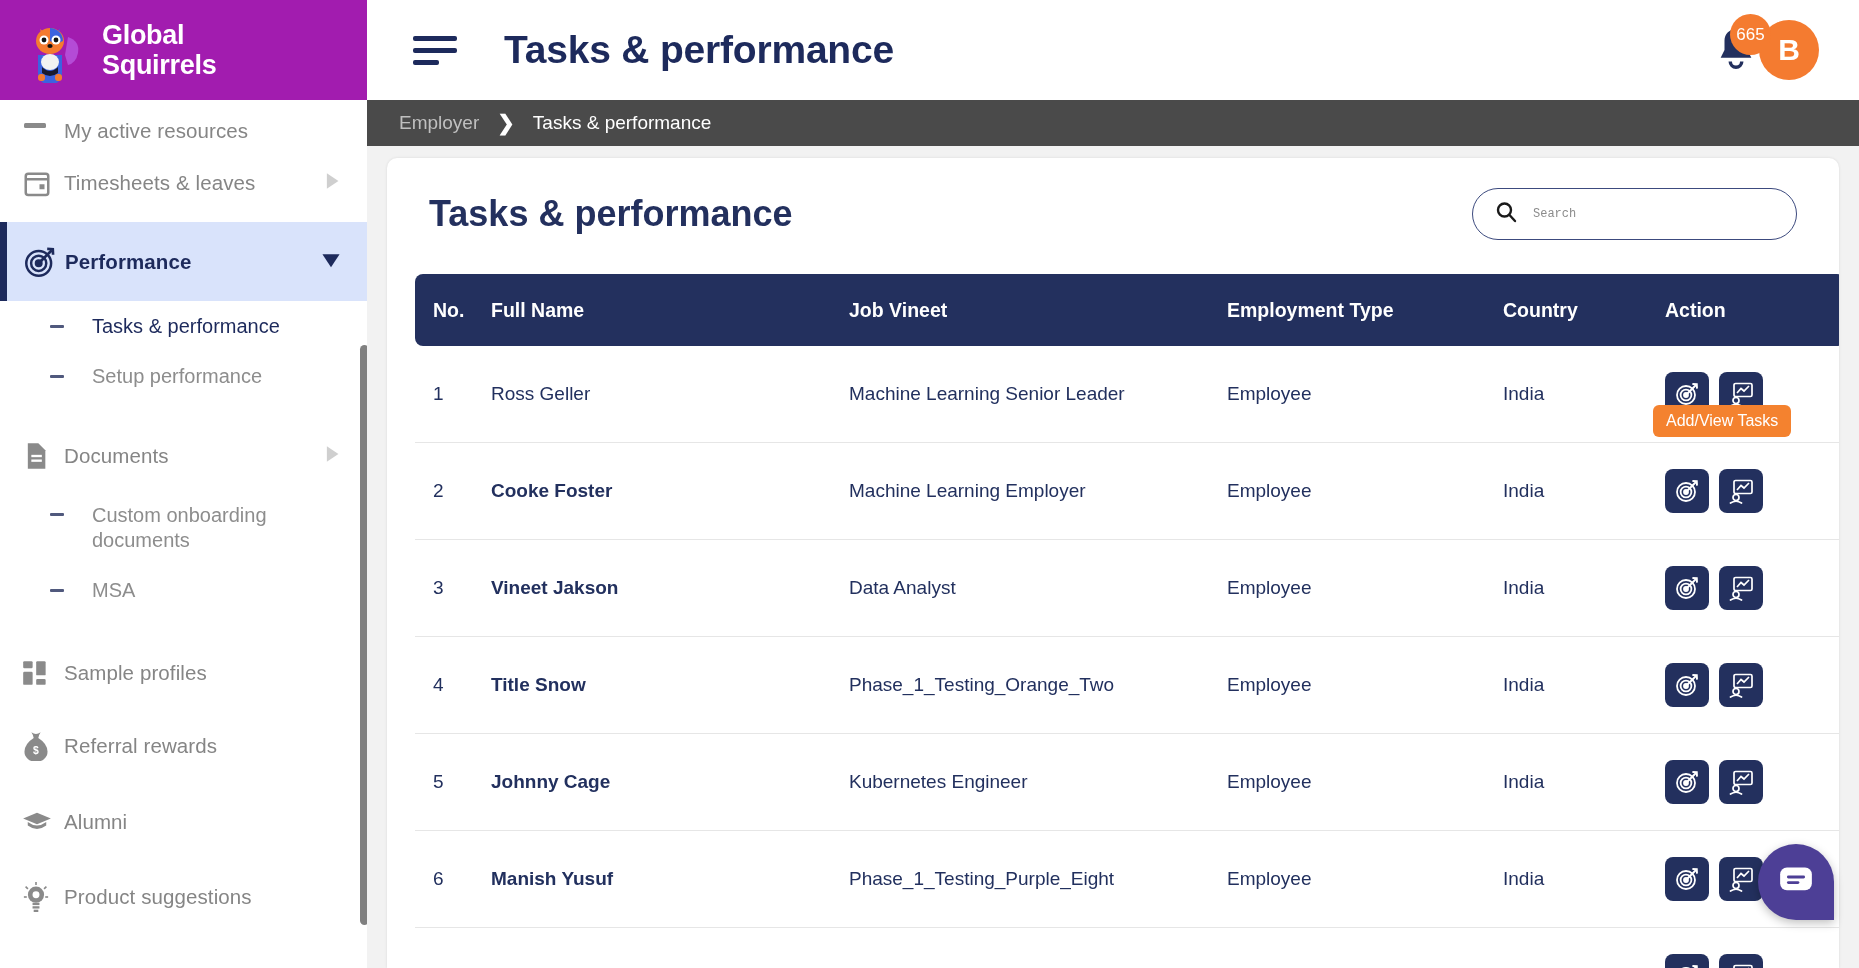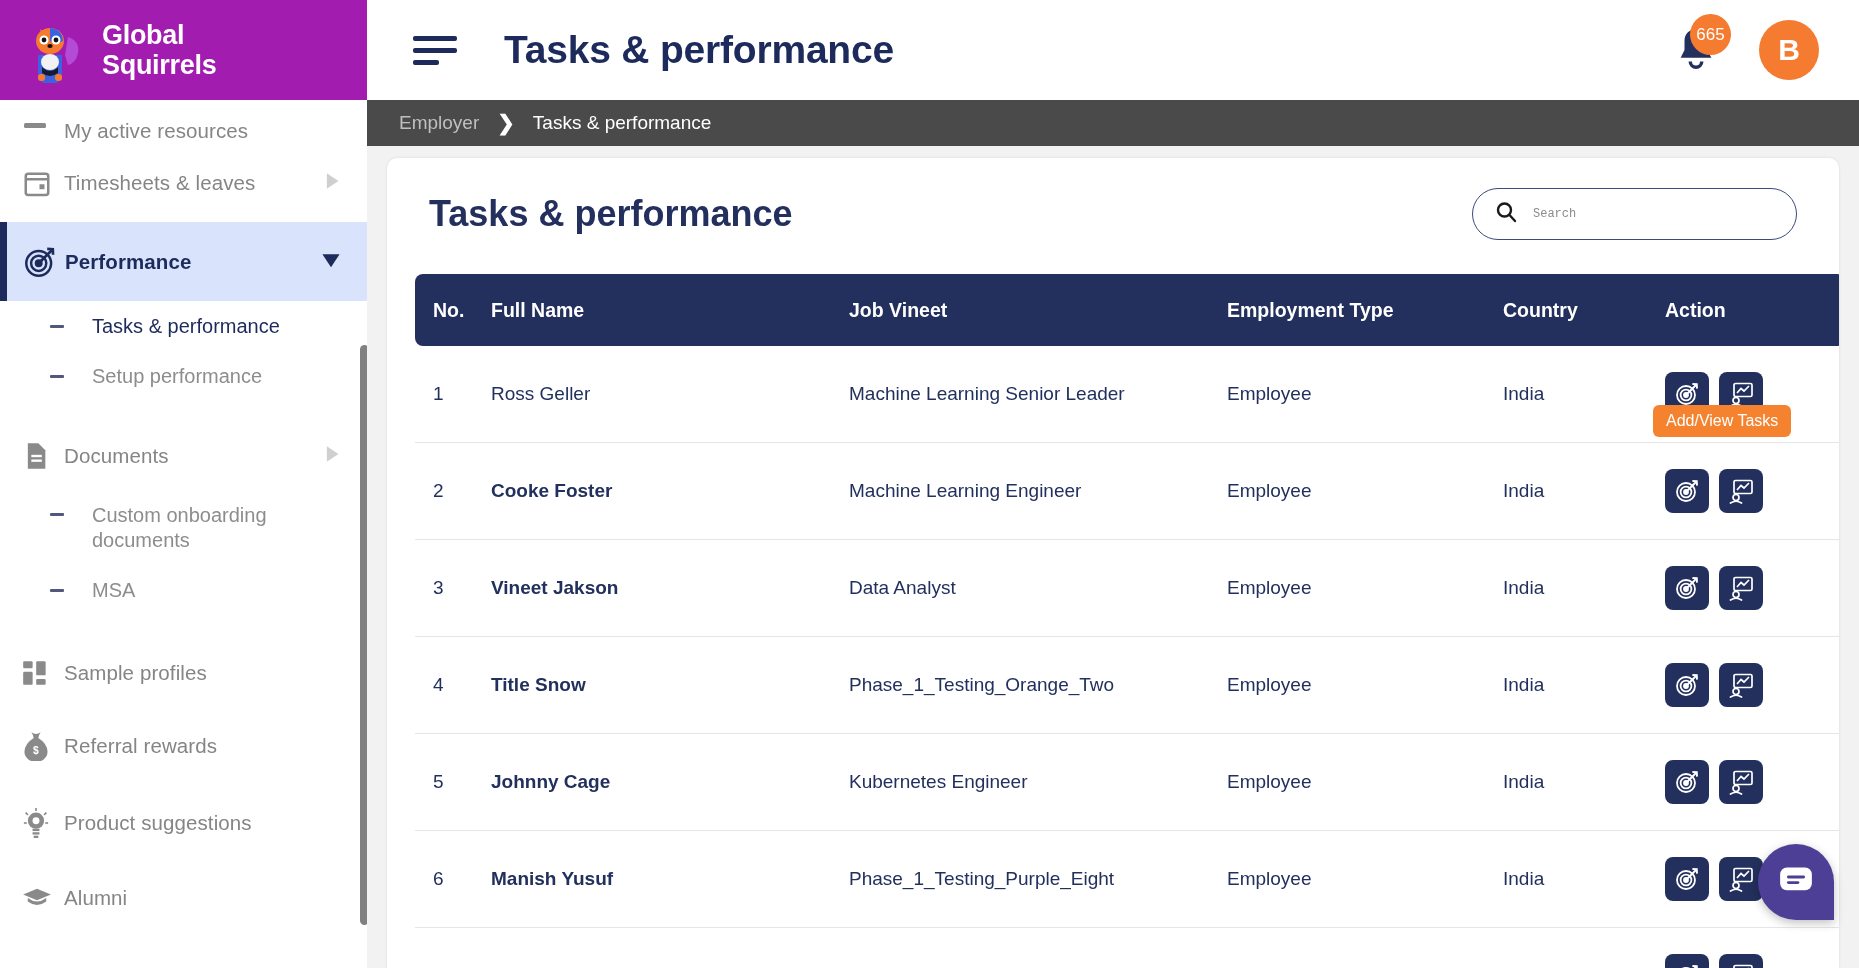--- a/index.html
+++ b/index.html
@@ -92,21 +92,21 @@
   #hamburger span:nth-child(1) { width: 44px; }
   #hamburger span:nth-child(2) { width: 44px; }
   #hamburger span:nth-child(3) { width: 26px; }
   #header-title {
     margin-left: 47px;
     font-size: 39px; font-weight: bold; color: #1d2a5c;
     letter-spacing: -0.2px;
   }
   #header-right {
     margin-left: auto; margin-right: 40px;
-    display: flex; align-items: center; gap: 40px;
+    display: flex; align-items: center; 
   }
   #bell-wrap { position: relative; width: 46px; height: 52px; cursor: pointer; }
   #bell-badge {
     position: absolute; right: -12px; top: -10px;
     min-width: 41px; height: 41px; padding: 0 4px;
     border-radius: 21px; background: #f47b30;
     color: #ffffff; font-size: 17px; font-weight: 500;
     display: flex; align-items: center; justify-content: center;
   }
   #avatar {
@@ -347,48 +347,48 @@
         <span class="nav-icon">
           <svg width="28" height="30" viewBox="0 0 22 26" fill="#8a8a8a">
             <path d="M7 1 q4 3 8 0 q-2 3 -2 5 h-4 q0 -2 -2 -5 z"></path>
             <path d="M9 6 h4 q8 5 8 12 a8 7 0 0 1 -20 0 q0 -7 8 -12 z"></path>
             <text x="11" y="20" font-size="9" fill="#ffffff" text-anchor="middle" font-family="'Liberation Sans',sans-serif" font-weight="bold">$</text>
           </svg>
         </span>
         <span class="nav-label">Referral rewards</span>
       </div>
 
+      <div class="nav-item" style="height:74px">
+        <span class="nav-icon">
+          <svg width="30" height="24" viewBox="0 0 26 20" fill="#8a8a8a">
+            <path d="M13 2 L25 7 L13 12 L1 7 Z"></path>
+            <path d="M5 10 q8 6 16 0 l0 3 q-8 6 -16 0 z"></path>
+          </svg>
+        </span>
+        <span class="nav-label">Alumni</span>
+      </div>
+
       <div class="nav-item" style="height:76px">
         <span class="nav-icon">
           <svg width="28" height="30" viewBox="0 0 22 26" fill="#8a8a8a">
             <circle cx="11" cy="11" r="7"></circle>
             <circle cx="11" cy="11" r="3" fill="#ffffff"></circle>
             <rect x="8" y="18" width="6" height="2"></rect>
               <rect x="8" y="21" width="6" height="2"></rect>
             <rect x="9" y="24" width="4" height="2"></rect>
             <g stroke="#8a8a8a" stroke-width="1.4">
               <line x1="11" y1="0" x2="11" y2="2.5"></line>
                 <line x1="2" y1="4" x2="4" y2="6"></line>
               <line x1="20" y1="4" x2="18" y2="6"></line>
                 <line x1="0.5" y1="13" x2="3" y2="13"></line>
               <line x1="21.5" y1="13" x2="19" y2="13"></line>
             </g>
           </svg>
         </span>
         <span class="nav-label">Product suggestions</span>
-      </div>
-
-      <div class="nav-item" style="height:74px">
-        <span class="nav-icon">
-          <svg width="30" height="24" viewBox="0 0 26 20" fill="#8a8a8a">
-            <path d="M13 2 L25 7 L13 12 L1 7 Z"></path>
-            <path d="M5 10 q8 6 16 0 l0 3 q-8 6 -16 0 z"></path>
-          </svg>
-        </span>
-        <span class="nav-label">Alumni</span>
       </div>
 
     </nav>
 
     <div id="sidebar-scrollbar"></div>
   </aside>
 
   <header id="header">
     <div id="hamburger">
       <span></span>
@@ -474,21 +474,21 @@
         <circle cx="8" cy="19.5" r="3"></circle>
         <path d="M2.5 25 q5.5 -3.5 11 0" stroke-linecap="round"></path>
       </svg>
     </button>
   </div>
               </td>
             </tr>
             <tr>
               <td>2</td>
               <td class="name-cell">Cooke Foster</td>
-              <td>Machine Learning Engineer</td>
+              <td>Machine Learning Employer</td>
               <td>Employee</td>
               <td>India</td>
               <td class="action-cell">
                 <span class="tooltip">Add/View Tasks</span>
                 <div class="action-btns">
     <button class="icon-btn">
       <svg width="26" height="26" viewBox="0 0 26 26" fill="none" stroke="#ffffff" stroke-width="1.8">
         <circle cx="12" cy="14" r="9"></circle>
                       <circle cx="12" cy="14" r="5.4"></circle>
                       <circle cx="12" cy="14" r="2" fill="#ffffff"></circle>

